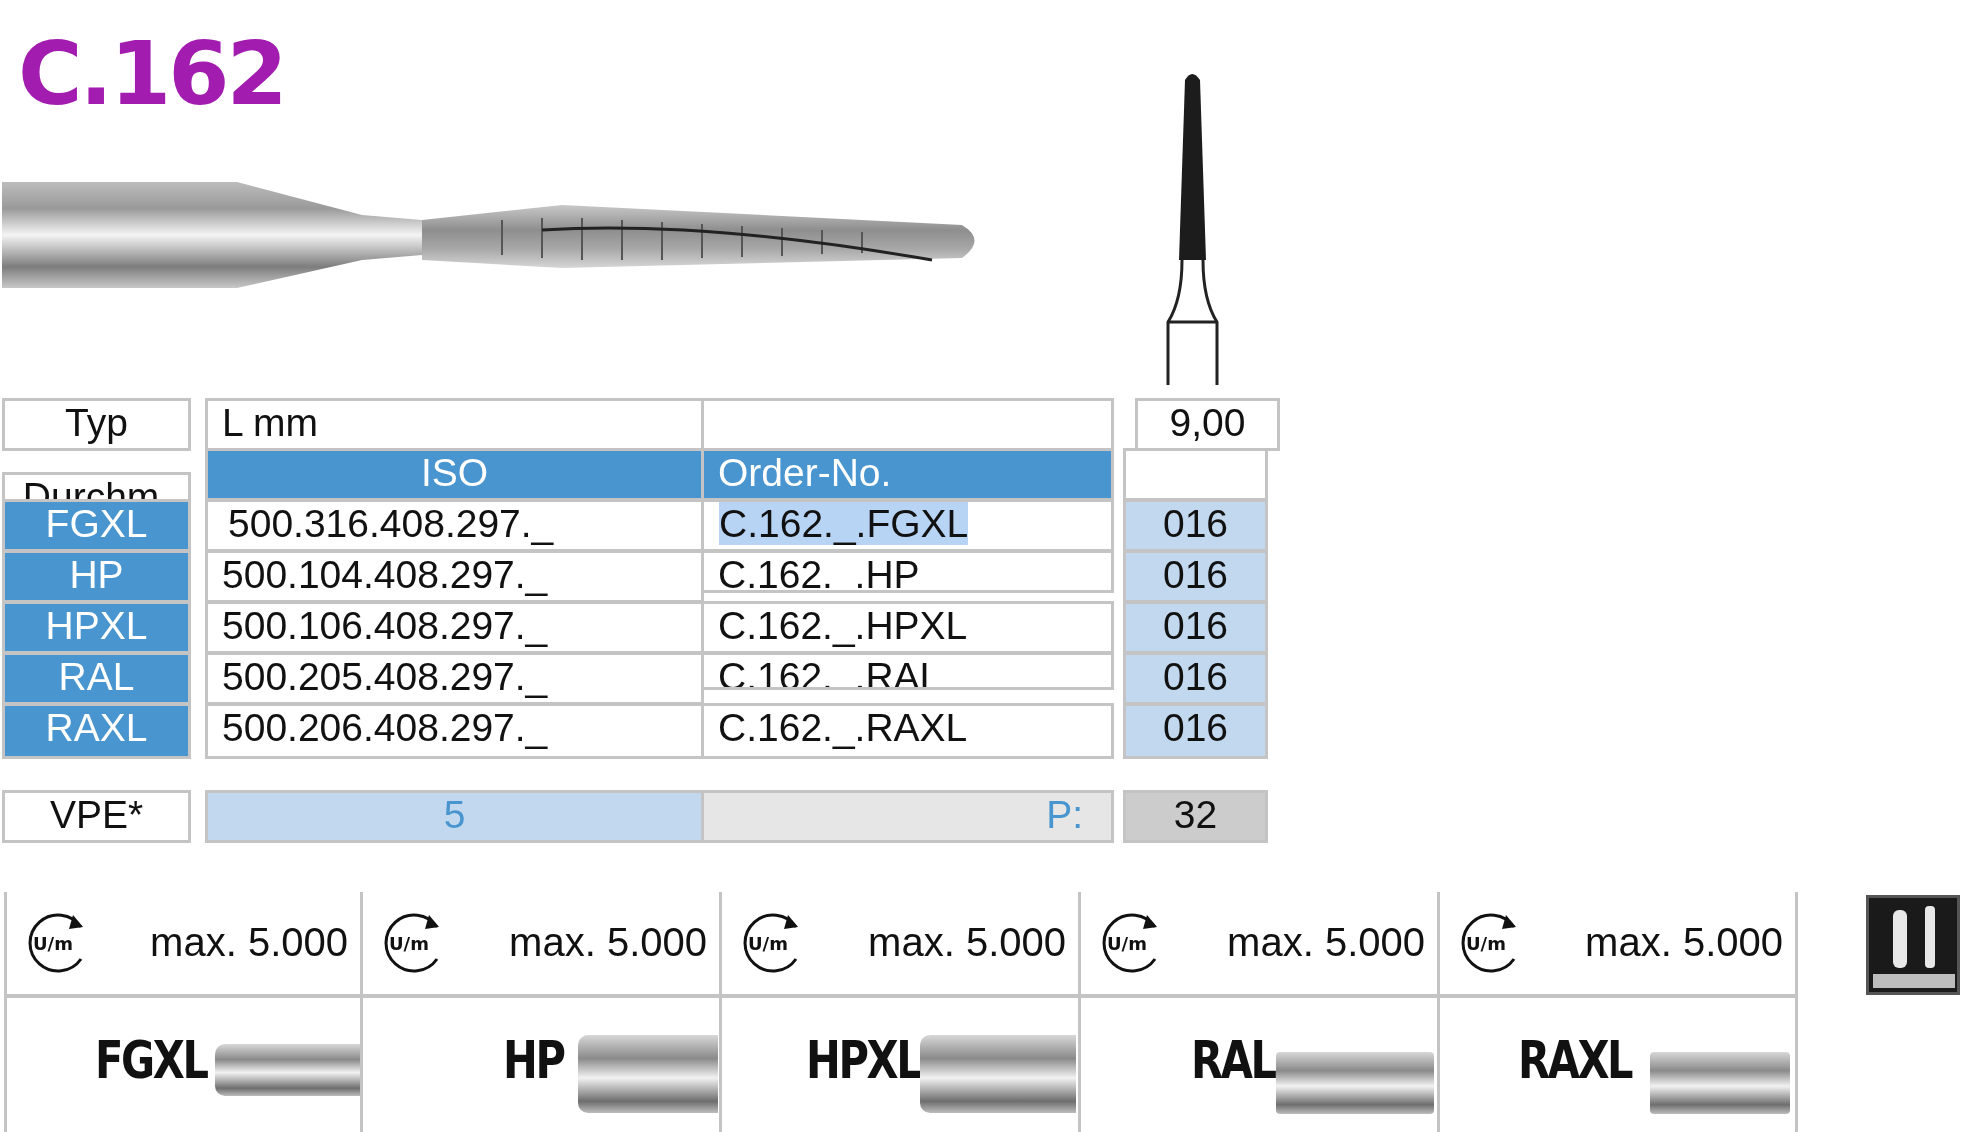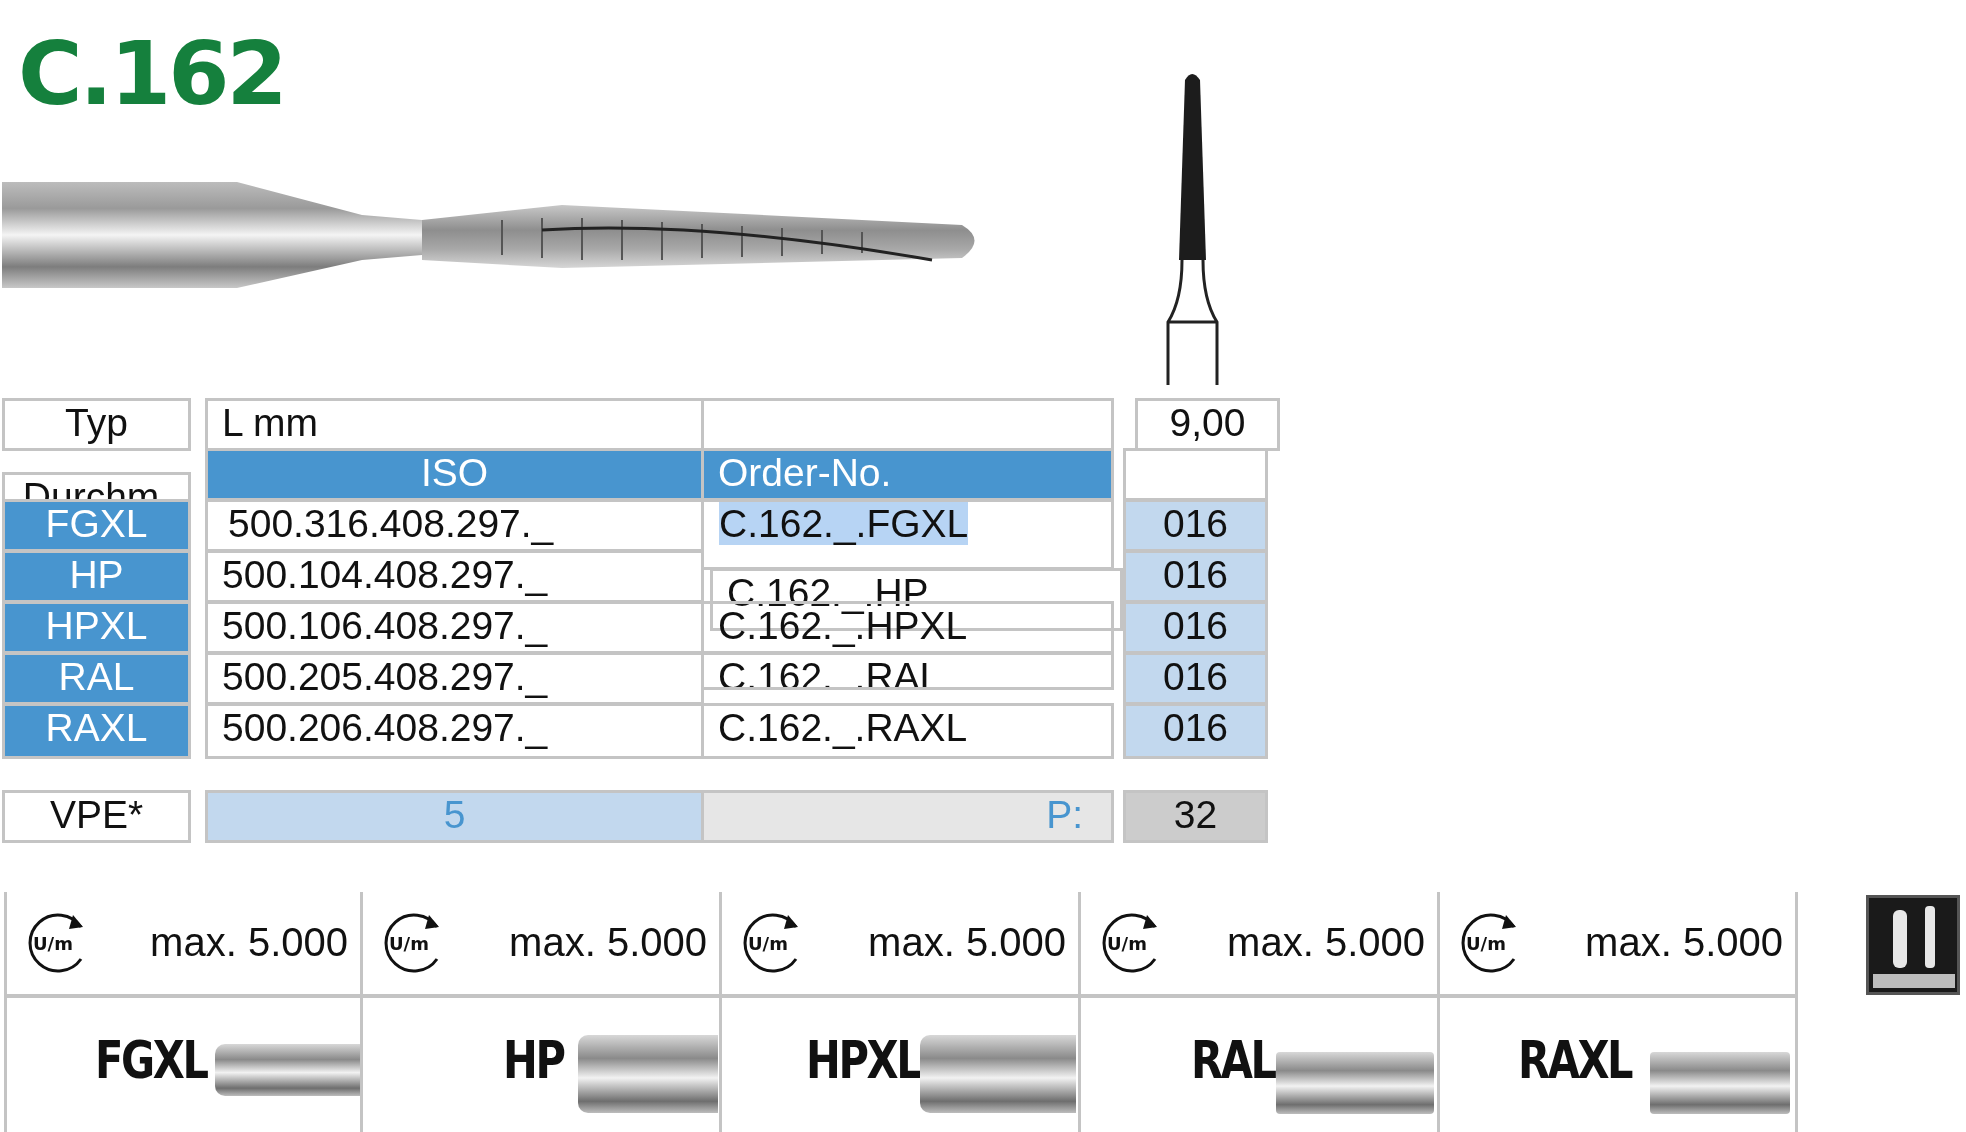--- a/index.html
+++ b/index.html
@@ -1,18 +1,18 @@
 <!DOCTYPE html>
 <html><head>
 <meta charset="utf-8">
 <style>
   html, body { margin:0; padding:0; background:#ffffff; }
   body { width:1966px; height:1132px; position:relative; overflow:hidden; font-family:"Liberation Sans", sans-serif; color:#111; }
   .abs { position:absolute; box-sizing:border-box; }
-  .title { left:18px; top:22px; font-size:88px; font-weight:bold; color:#15803d; letter-spacing:-3px; font-family:"DejaVu Sans", sans-serif; }
+  .title { left:18px; top:22px; font-size:88px; font-weight:bold; color:#a21caf; letter-spacing:-3px; font-family:"DejaVu Sans", sans-serif; }
 
   .cell { position:absolute; box-sizing:border-box; border:3px solid #c4c4c4; font-size:39px; line-height:44px; white-space:nowrap; overflow:hidden; }
   .c { text-align:center; }
   .l { text-align:left; padding-left:14px; }
   .blue { background:#4895cf; color:#ffffff; }
   .lblue { background:#c2d8ee; }
   .grey { background:#e6e6e6; }
   .dgrey { background:#cccccc; }
   .hl { background:#b7d4f4; }
   .tlabel { color:#4895cf; }
@@ -82,24 +82,24 @@
 <div class="cell l" style="left:205px;top:398px;width:499px;height:53px;">L mm</div>
 <div class="cell c blue" style="left:205px;top:448px;width:499px;height:53px;">ISO</div>
 <div class="cell l" style="left:205px;top:499px;width:499px;height:53px;padding-left:20px;">500.316.408.297._</div>
 <div class="cell l" style="left:205px;top:550px;width:499px;height:53px;">500.104.408.297._</div>
 <div class="cell l" style="left:205px;top:601px;width:499px;height:53px;">500.106.408.297._</div>
 <div class="cell l" style="left:205px;top:652px;width:499px;height:53px;">500.205.408.297._</div>
 <div class="cell l" style="left:205px;top:703px;width:499px;height:56px;">500.206.408.297._</div>
 
 <div class="cell l" style="left:701px;top:398px;width:413px;height:53px;"></div>
 <div class="cell l blue" style="left:701px;top:448px;width:413px;height:53px;">Order-No.</div>
-<div class="cell l" style="left:701px;top:499px;width:413px;height:71px;padding-left:15px;">
+<div class="cell l" style="left:701px;top:499px;width:413px;height:53px;padding-left:15px;">
   <span class="hl">C.162._.FGXL</span>
 </div>
-<div class="cell l" style="left:701px;top:568px;width:413px;height:63px;margin-left:9px;">C.162._.HP</div>
+<div class="cell l" style="left:701px;top:550px;width:413px;height:43px;">C.162._.HP</div>
 <div class="cell l" style="left:701px;top:601px;width:413px;height:53px;">C.162._.HPXL</div>
 <div class="cell l" style="left:701px;top:652px;width:413px;height:38px;">C.162._.RAL</div>
 <div class="cell l" style="left:701px;top:703px;width:413px;height:56px;">C.162._.RAXL</div>
 
 <div class="cell c" style="left:1123px;top:398px;width:145px;height:53px;margin-left:12px;">9,00</div>
 <div class="cell c" style="left:1123px;top:448px;width:145px;height:53px;"></div>
 <div class="cell c lblue" style="left:1123px;top:499px;width:145px;height:53px;">016</div>
 <div class="cell c lblue" style="left:1123px;top:550px;width:145px;height:53px;">016</div>
 <div class="cell c lblue" style="left:1123px;top:601px;width:145px;height:53px;">016</div>
 <div class="cell c lblue" style="left:1123px;top:652px;width:145px;height:53px;">016</div>

